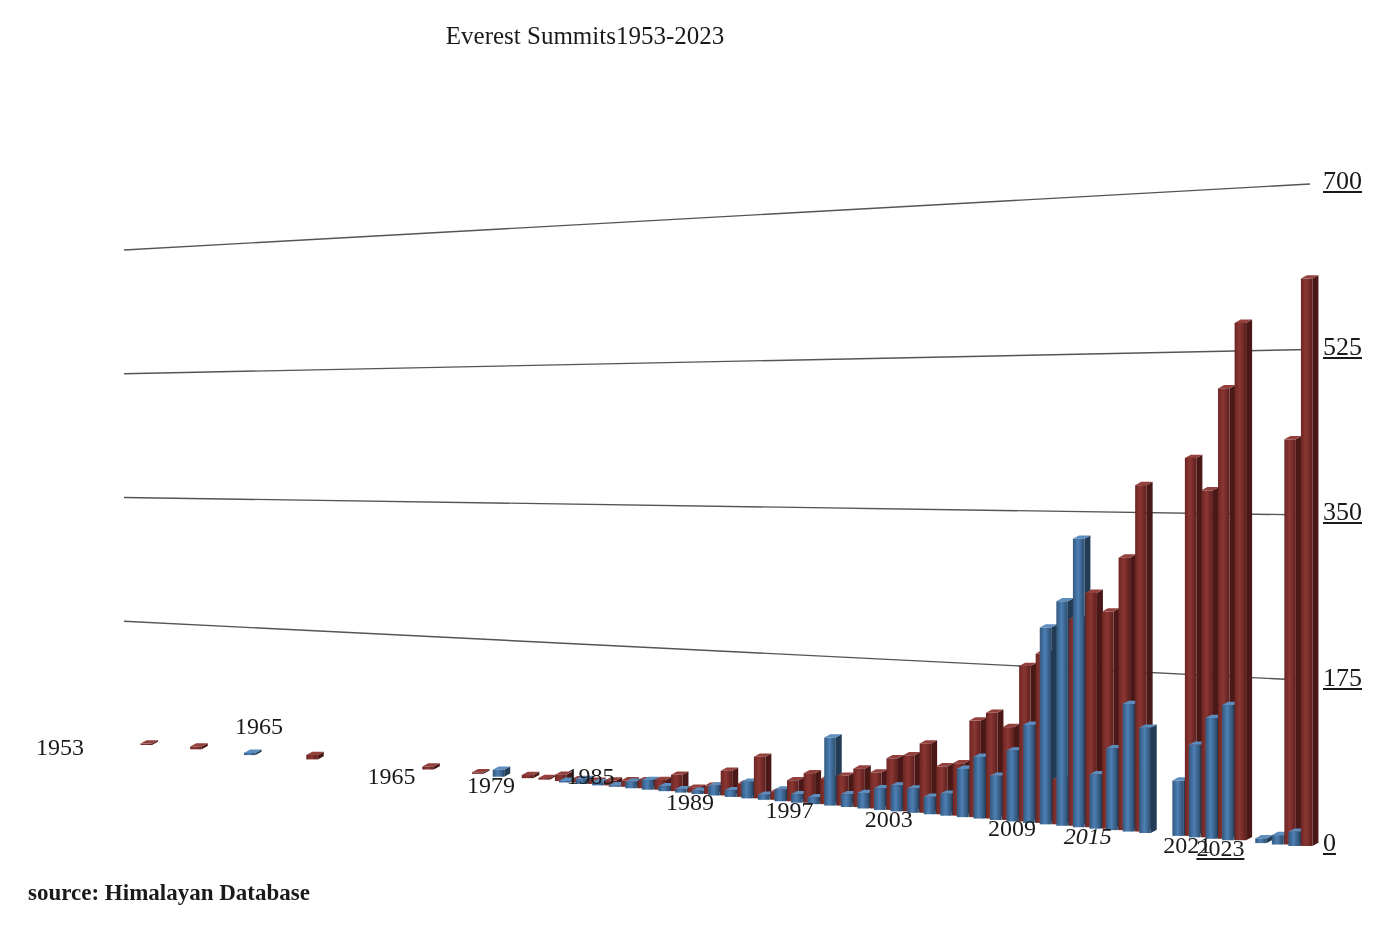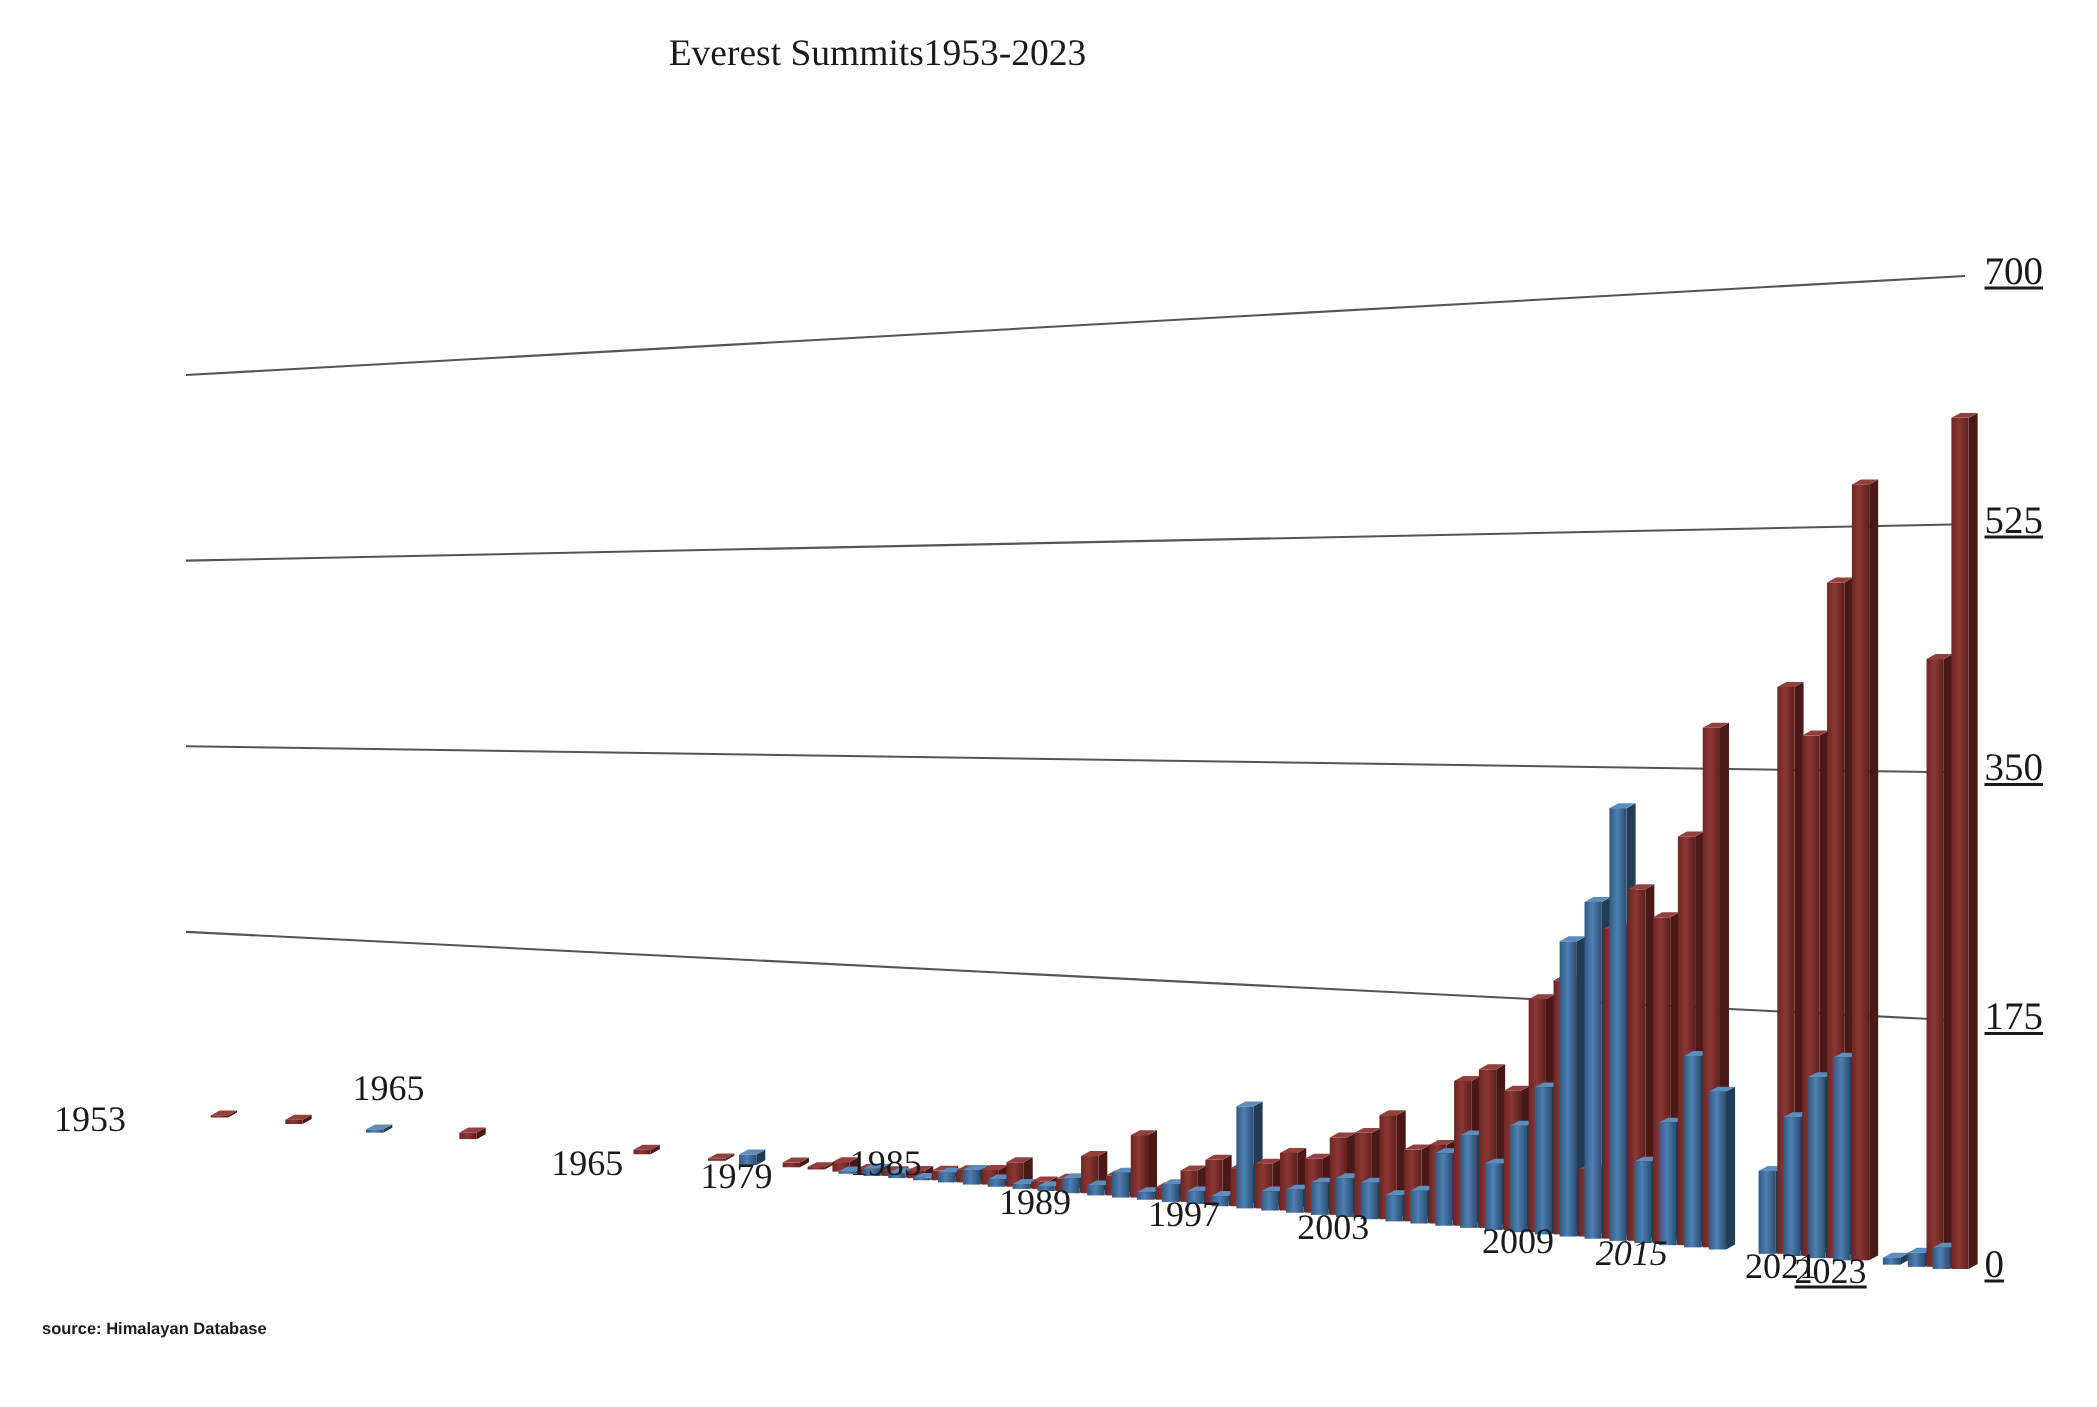--- a/index.html
+++ b/index.html
@@ -71,24 +71,24 @@
   .x-label {
     position: absolute;
     font-size: 24px;
     color: #1a1a1a;
     white-space: nowrap;
   }
   #source-note {
     position: absolute;
     left: 28px;
     top: 880px;
-    font-size: 11px;
+    font-size: 23px;
     font-weight: bold;
     color: #1a1a1a;
-    font-family: Liberation Sans, sans-serif;
+    font-family: Liberation Serif, serif;
   }
   svg { display: block; }
 </style>
 </head>
 <body>
 
 <div id="page">
 
   <div id="chart-title">Everest Summits1953-2023</div>
 

